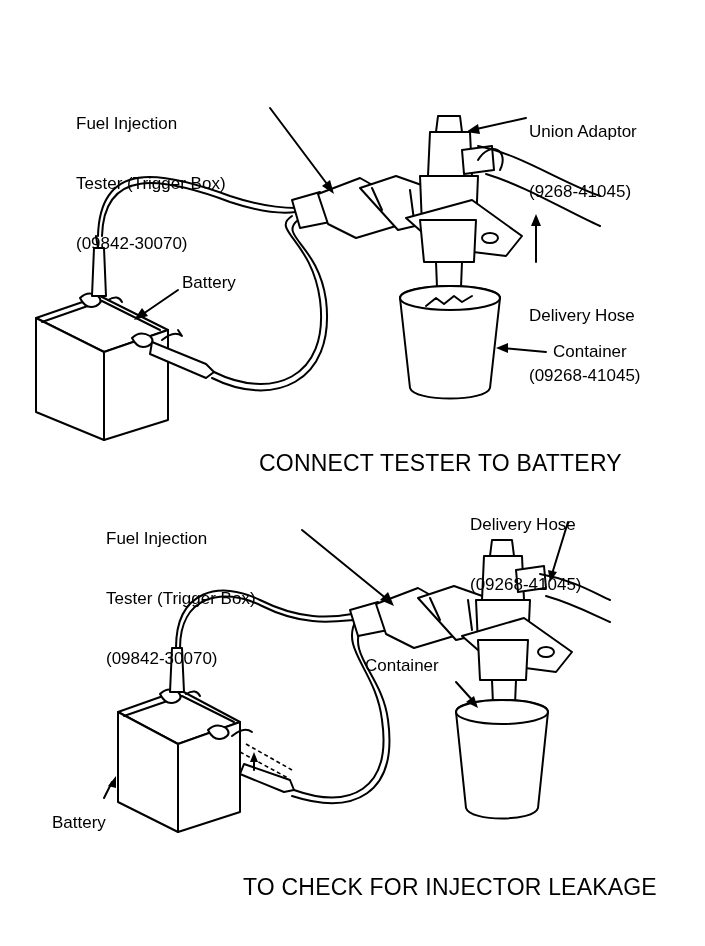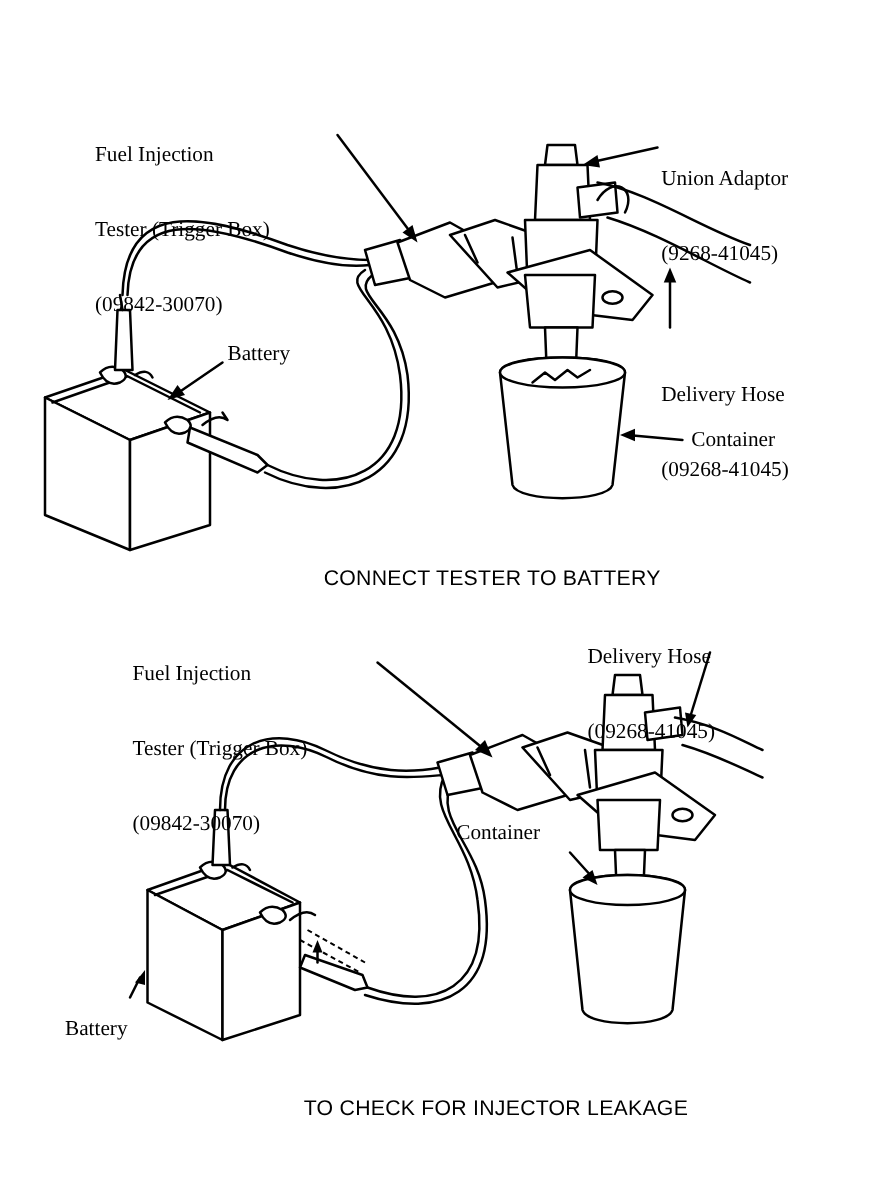--- a/index.html
+++ b/index.html
@@ -1,20 +1,20 @@
 <!DOCTYPE html>
 <html><head>
 <meta charset="utf-8">
 <style>
   html, body { margin: 0; padding: 0; background: #ffffff; }
   body { width: 705px; height: 946px; position: relative; overflow: hidden;
          font-family: "Liberation Sans", sans-serif; color: #000; }
   svg.art { position: absolute; left: 0; top: 0; }
-  .lbl { position: absolute; font-size: 17px; line-height: 20px; white-space: pre; font-family: Liberation Serif, serif; }
-  .cap { position: absolute; font-size: 17px; line-height: 22px; white-space: pre; letter-spacing: 0.2px; }
+  .lbl { position: absolute; font-size: 17px; line-height: 20px; white-space: pre; }
+  .cap { position: absolute; font-size: 23px; line-height: 22px; white-space: pre; letter-spacing: 0.2px; }
   .ln { stroke: #000; fill: none; stroke-width: 2; stroke-linecap: round; stroke-linejoin: round; }
   .fl { stroke: #000; fill: #fff; stroke-width: 2; stroke-linejoin: round; }
   .blk { fill: #000; }
   .dash { stroke: #000; fill: none; stroke-width: 1.6; stroke-dasharray: 4 3; }
 </style>
 </head>
 <body>
 
 <svg class="art" width="705" height="946" viewBox="0 0 705 946">
 
@@ -143,21 +143,21 @@
     <path class="blk" d="M116 776 L108 786 L116 788 Z"></path>
   </g>
 </svg>
 
 <div class="lbl" style="left:76px; top:74px;">
   <div>Fuel Injection</div>
   <div>Tester (Trigger Box)</div>
   <div>(09842-30070)</div>
 </div>
 
-<div class="lbl" style="left:529px; top:93px;">
+<div class="lbl" style="left:529px; top:82px;">
   <div>Union Adaptor</div>
   <div>(9268-41045)</div>
 </div>
 
 <div class="lbl" style="left:529px; top:266px;">
   <div>Delivery Hose</div>
   <div>(09268-41045)</div>
 </div>
 
 <div class="lbl" style="left:182px; top:273px;">Battery</div>

